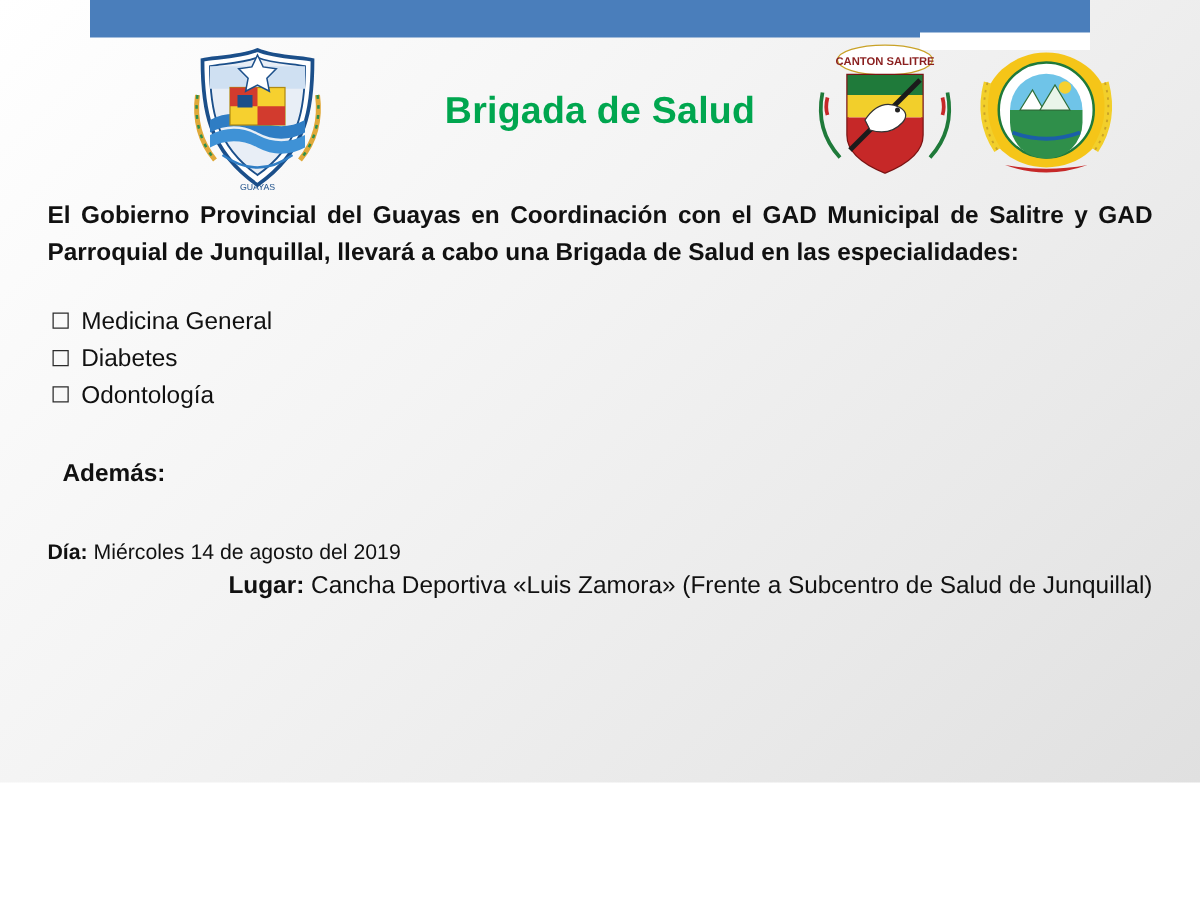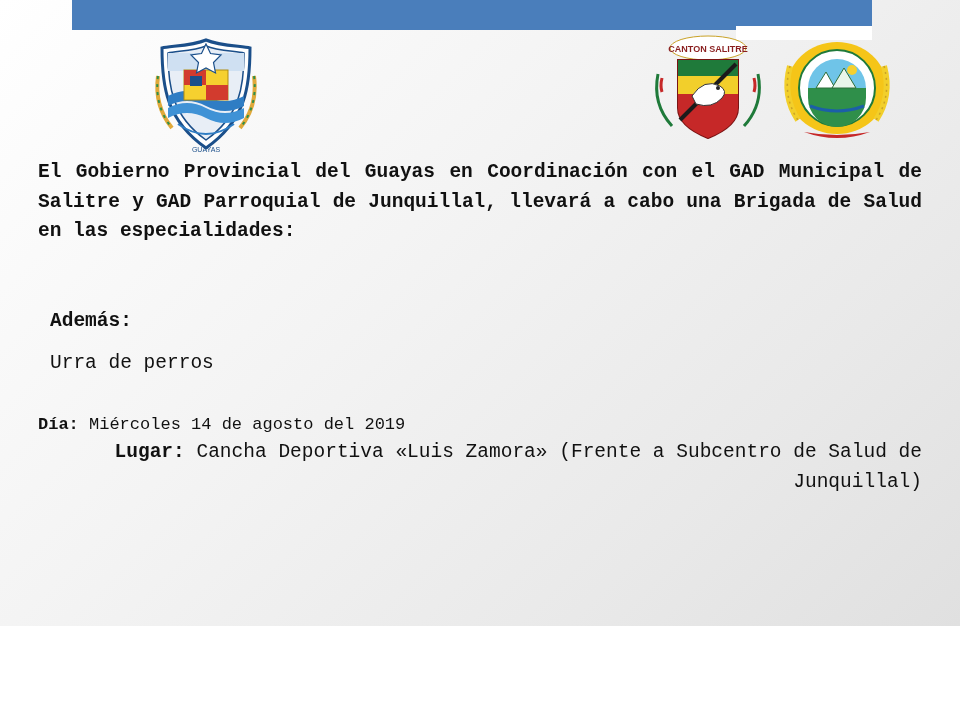--- a/index.html
+++ b/index.html
@@ -69,21 +69,20 @@
     font-weight: bold;
     color: #00a64f;
     letter-spacing: 0.2px;
   }
   
   .body-block {
     position: absolute;
     left: 38px;
     top: 158px;
     width: 884px;
-    font-family: Liberation Mono, monospace;
   }
   .intro {
     font-size: 19.5px;
     font-weight: bold;
     color: #111111;
     line-height: 1.52;
     text-align: justify;
     margin: 0;
   }
   .spacer-1 { height: 26px; }
@@ -193,33 +192,47 @@
     <path d="M54 52 l12 -20 12 20 z" fill="#e9f5ea" stroke="#2f6f3a" stroke-width="1"></path>
     <circle cx="74" cy="34" r="5" fill="#f6d02f"></circle>
     <path d="M32 70 q27 10 54 0" fill="none" stroke="#1b5fa8" stroke-width="3"></path>
     <path d="M12 30 q-8 30 8 54" fill="none" stroke="#f2cf2b" stroke-width="6"></path>
     <path d="M106 30 q8 30 -8 54" fill="none" stroke="#f2cf2b" stroke-width="6"></path>
     <path d="M12 30 q-8 30 8 54" fill="none" stroke="#c9a227" stroke-width="1.5" stroke-dasharray="2 4"></path>
     <path d="M106 30 q8 30 -8 54" fill="none" stroke="#c9a227" stroke-width="1.5" stroke-dasharray="2 4"></path>
     <path d="M26 96 q33 12 66 0 q-33 6 -66 0 Z" fill="#c62828"></path>
   </svg>
 
+  <div class="title" style="color: rgb(0, 166, 79);">Brigada de Salud</div>
 
   <div class="body-block">
     <p class="intro">El Gobierno Provincial del Guayas en Coordinación con el GAD Municipal de Salitre y GAD Parroquial de Junquillal, llevará a cabo una Brigada de Salud en las especialidades:</p>
 
     <div class="spacer-1"></div>
 
+    <ul class="bullets">
+      <li class="bullet-item">
+        <span class="bullet-box"></span>
+        <span>Medicina General</span>
+      </li>
+      <li class="bullet-item">
+        <span class="bullet-box"></span>
+        <span>Diabetes</span>
+      </li>
+      <li class="bullet-item">
+        <span class="bullet-box"></span>
+        <span>Odontología</span>
+      </li>
+    </ul>
 
     <div class="spacer-2"></div>
 
     <p class="line">
       <b class="label">Además: </b>
     </p>
-    <p class="line">Urra de perros</p>
 
     <div class="spacer-3"></div>
 
     <p class="detail-line">
       <b class="label">Día: </b>
       <span>Miércoles 14 de agosto del 2019</span>
     </p>
     <p class="lugar-wrap">
       <b class="label">Lugar: </b>
       <span>Cancha Deportiva «Luis Zamora» (Frente a Subcentro de Salud de Junquillal)</span>

